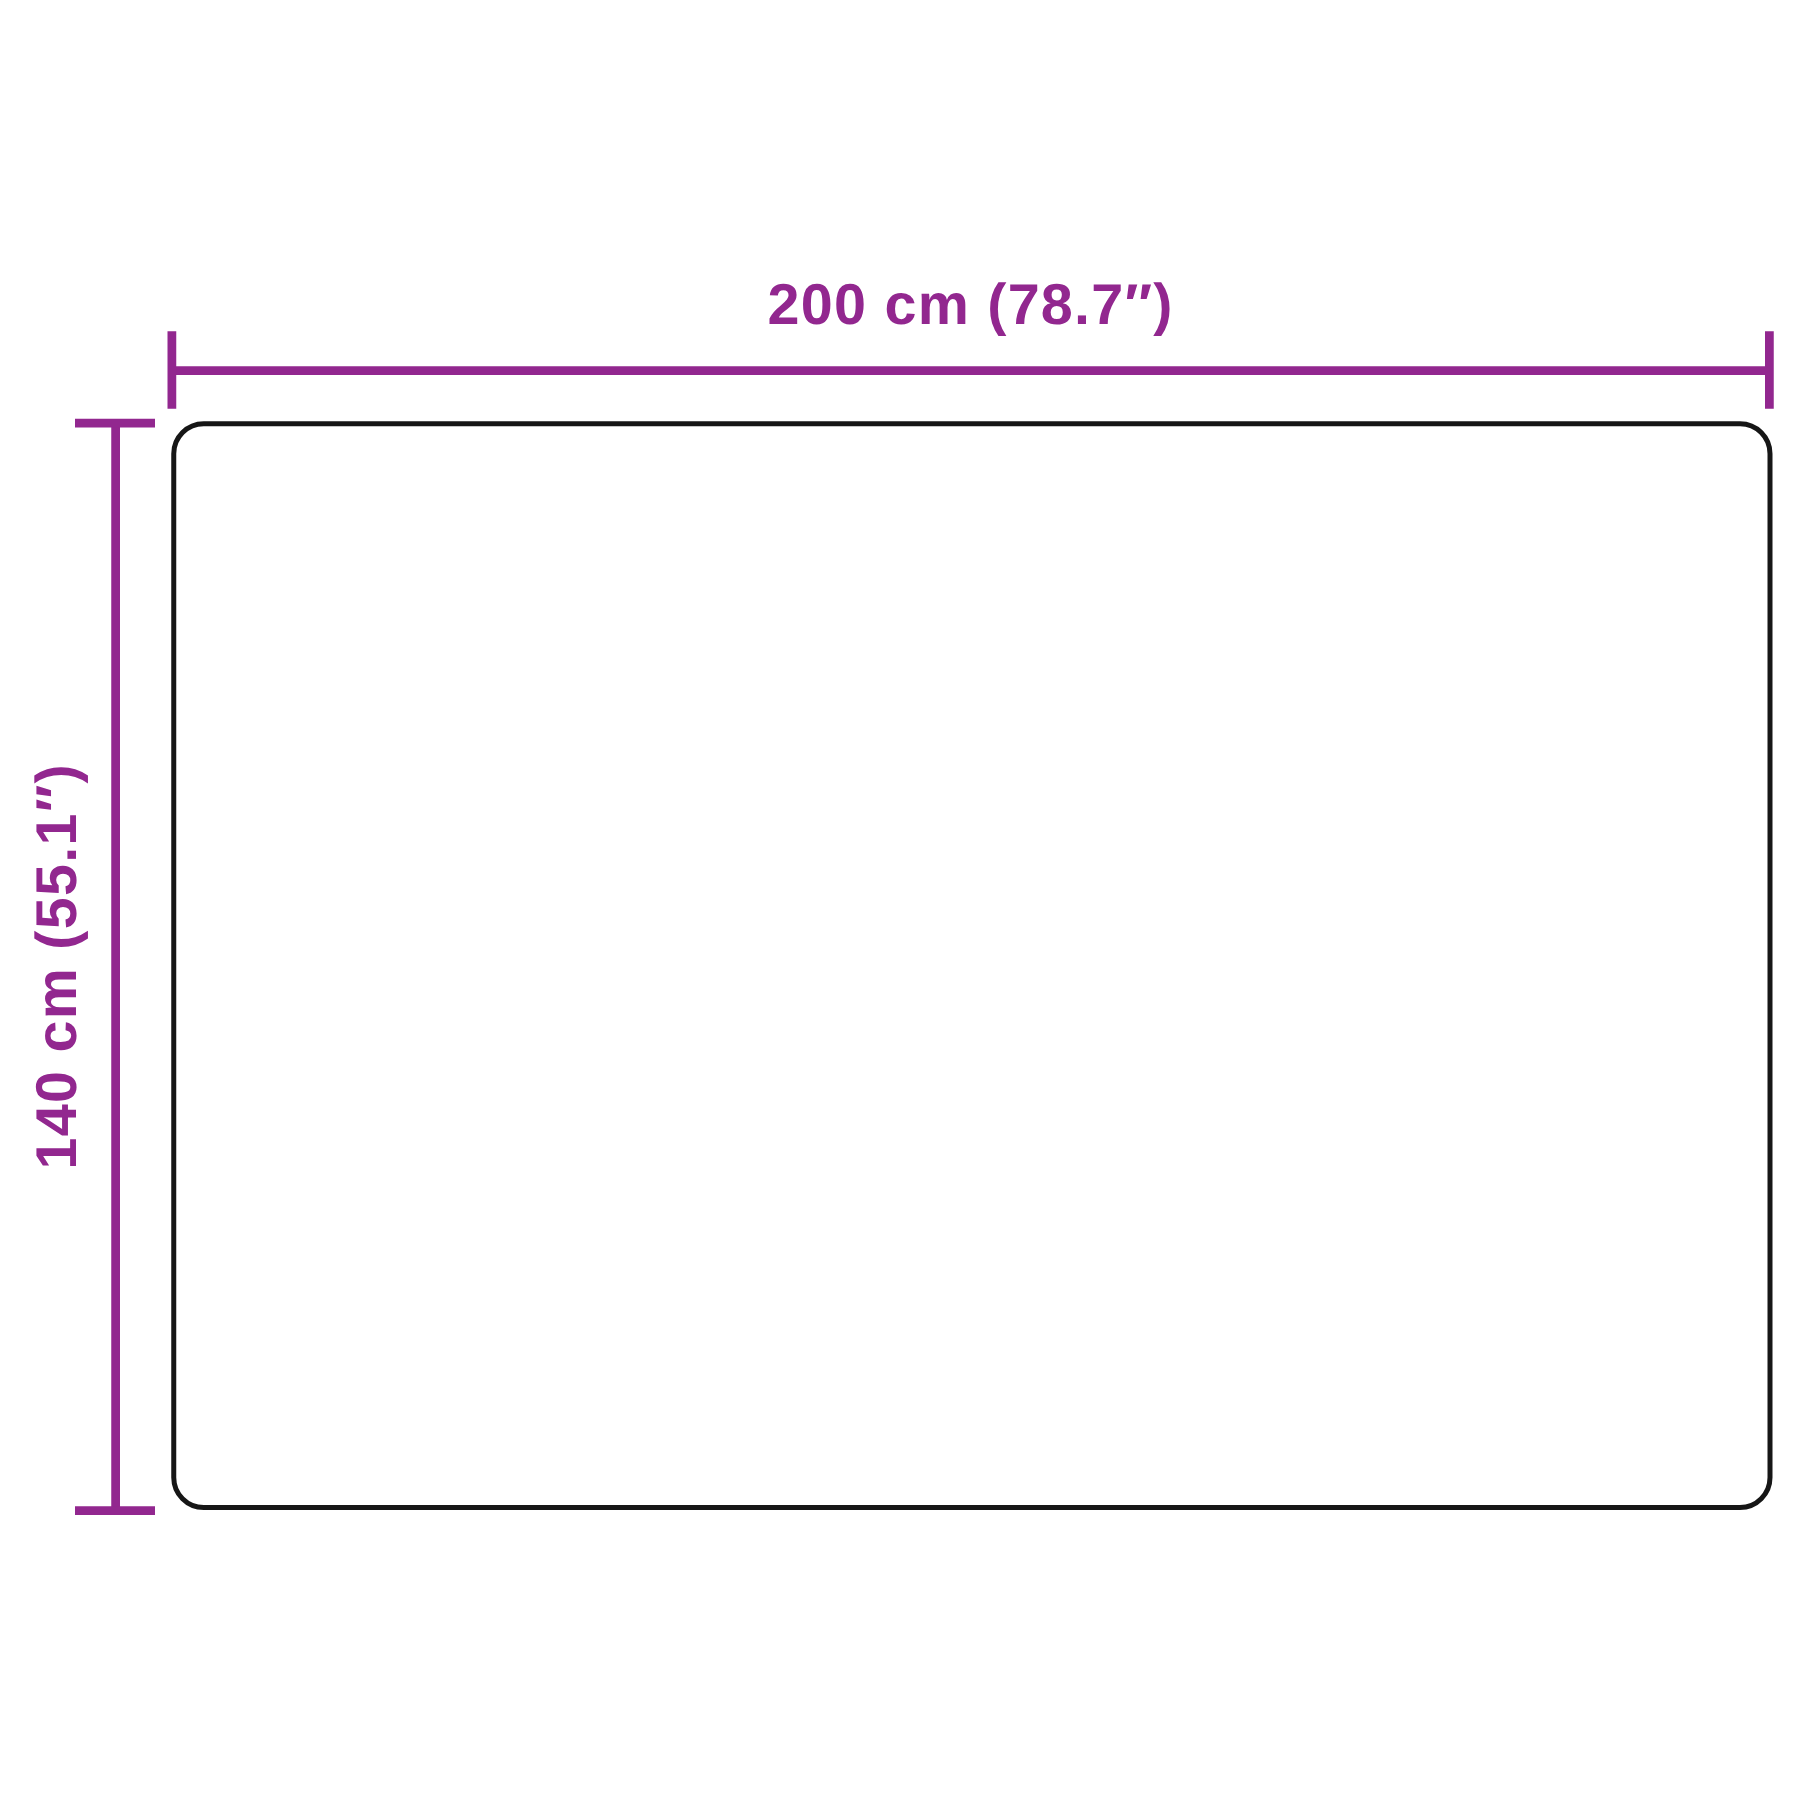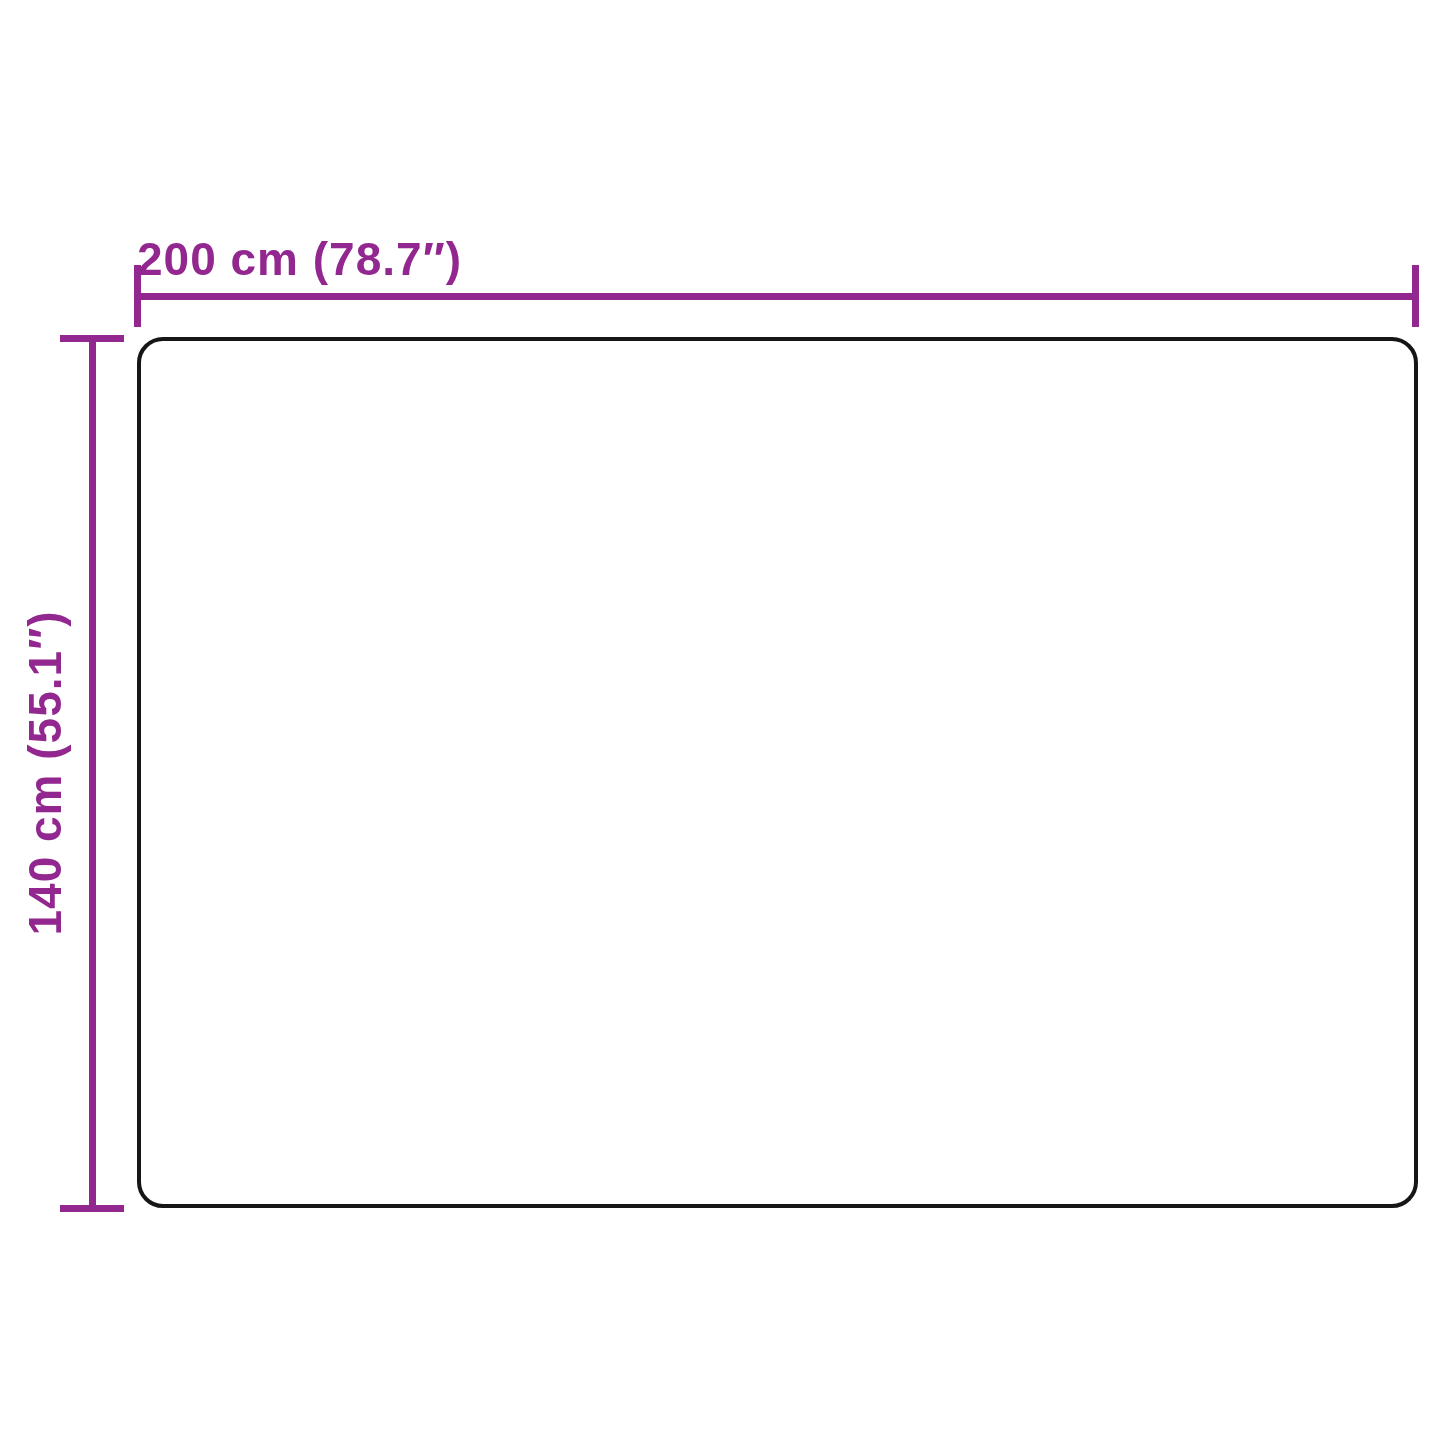--- a/index.html
+++ b/index.html
@@ -22,25 +22,25 @@
   .dim-label {
     position: absolute;
     color: var(--dim-color);
     font-weight: bold;
     font-size: 46px;
     letter-spacing: 1px;
     white-space: nowrap;
   }
   .width-label {
     left: 137px;
-    top: 228px;
+    top: 212px;
     width: 1279px;
     height: 62px;
     line-height: 62px;
-    text-align: left;
+    text-align: center;
   }
   .height-label {
     left: -391px;
     top: 741px;
     width: 871px;
     height: 64px;
     line-height: 64px;
     text-align: center;
     transform: rotate(-90deg);
     transform-origin: center center;

